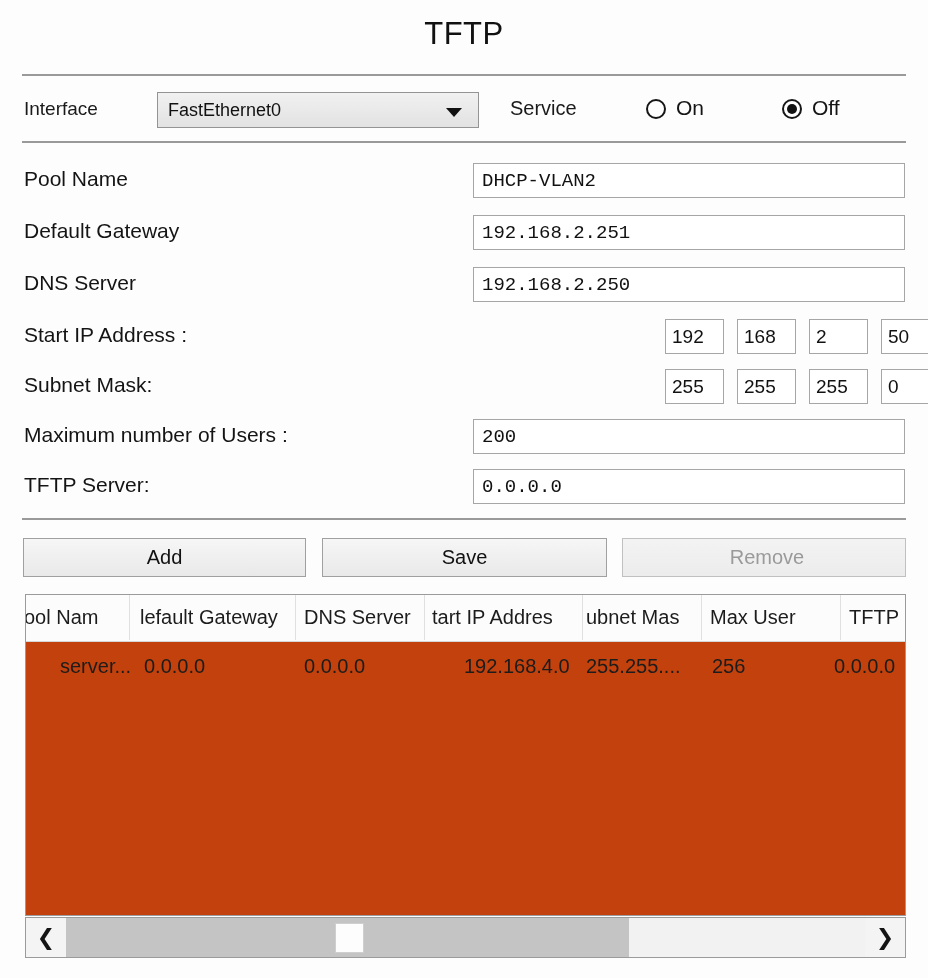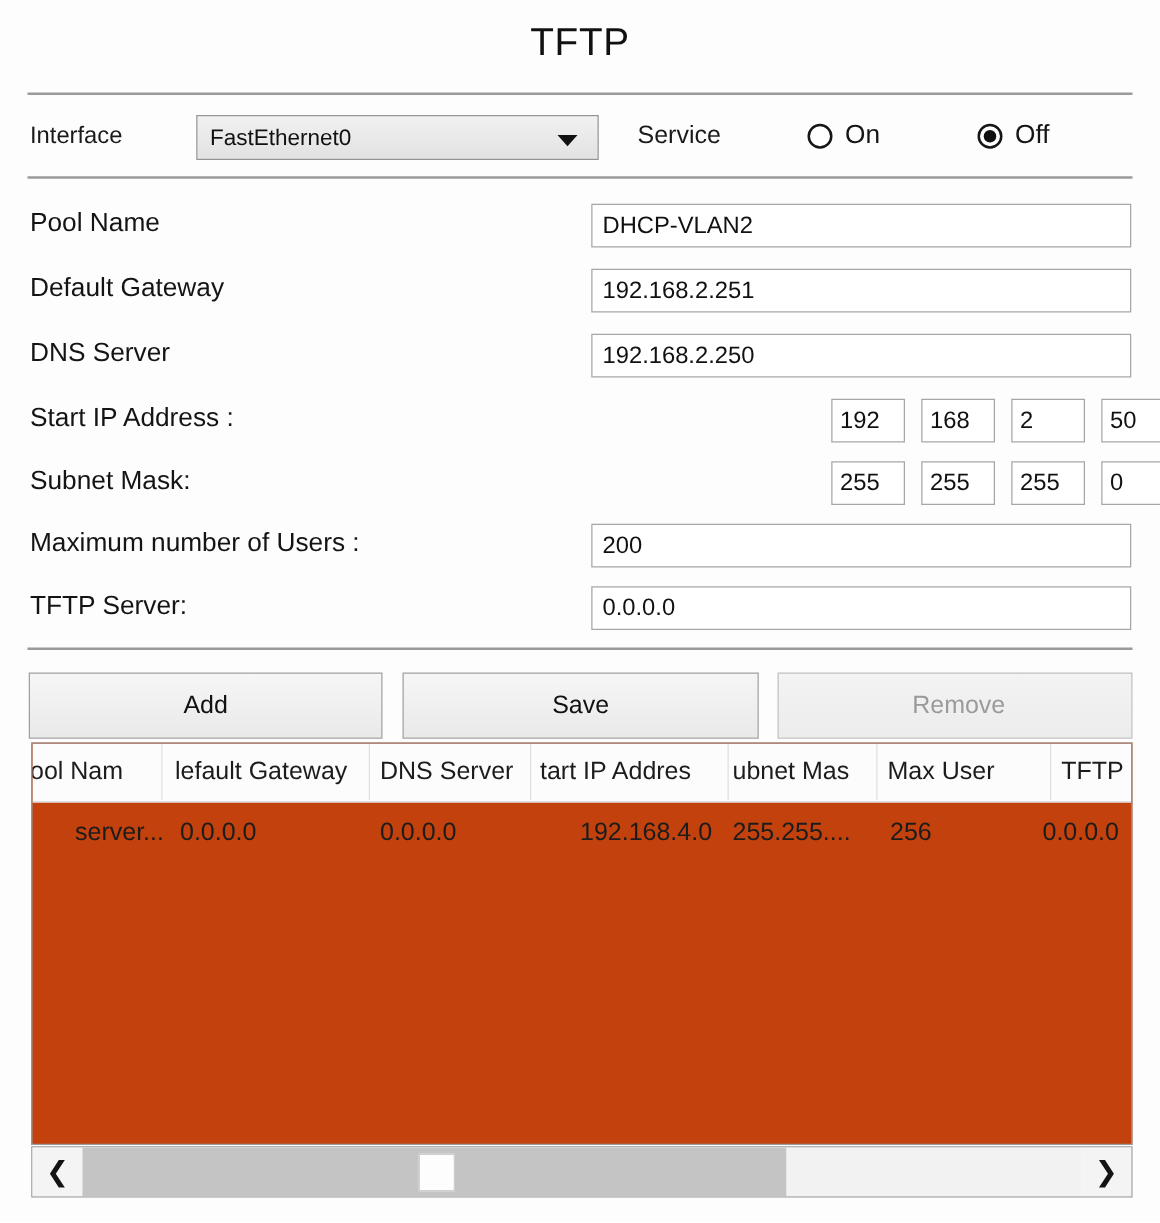--- a/index.html
+++ b/index.html
@@ -156,21 +156,21 @@
   }
   .form-input {
     position: absolute;
     left: 473px;
     top: 0;
     width: 432px;
     height: 35px;
     border: 1px solid #a6a6a6;
     background: #ffffff;
     box-sizing: border-box;
-    font-family: Liberation Sans, sans-serif;
+    font-family: Liberation Mono, monospace;
     font-size: 19px;
     color: #111;
     padding: 0 8px;
     outline: none;
   }
 
   .octet-wrap {
     position: absolute;
     left: 665px;
     top: 0;
@@ -201,21 +201,21 @@
   .btn-row {
     position: absolute;
     left: 0;
     top: 538px;
     width: 928px;
     height: 40px;
   }
   .btn {
     position: absolute;
     top: 0;
-    height: 53px;
+    height: 39px;
     border: 1px solid #a0a0a0;
     background: linear-gradient(#f6f6f6, #e9e9e9);
     box-sizing: border-box;
     font-family: "Liberation Sans", "DejaVu Sans", sans-serif;
     font-size: 20px;
     color: #111;
     cursor: pointer;
     text-align: center;
   }
   #btn-add    { left: 23px;  width: 283px; }

